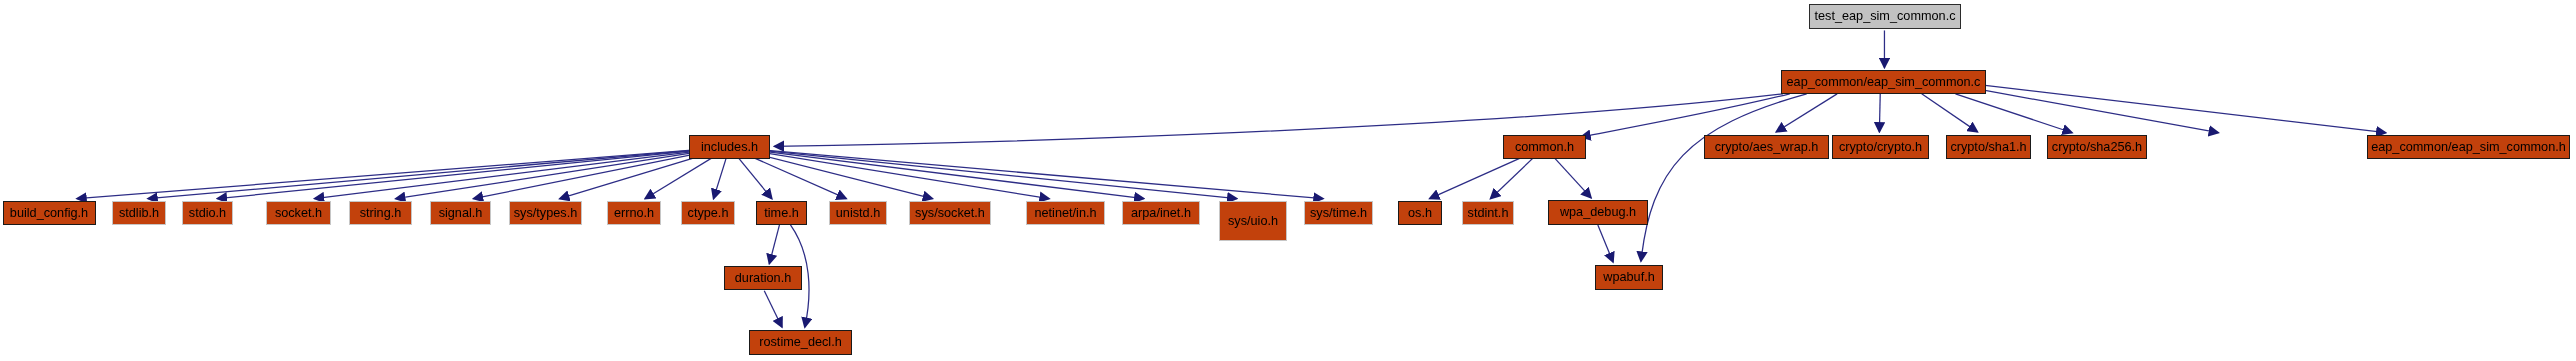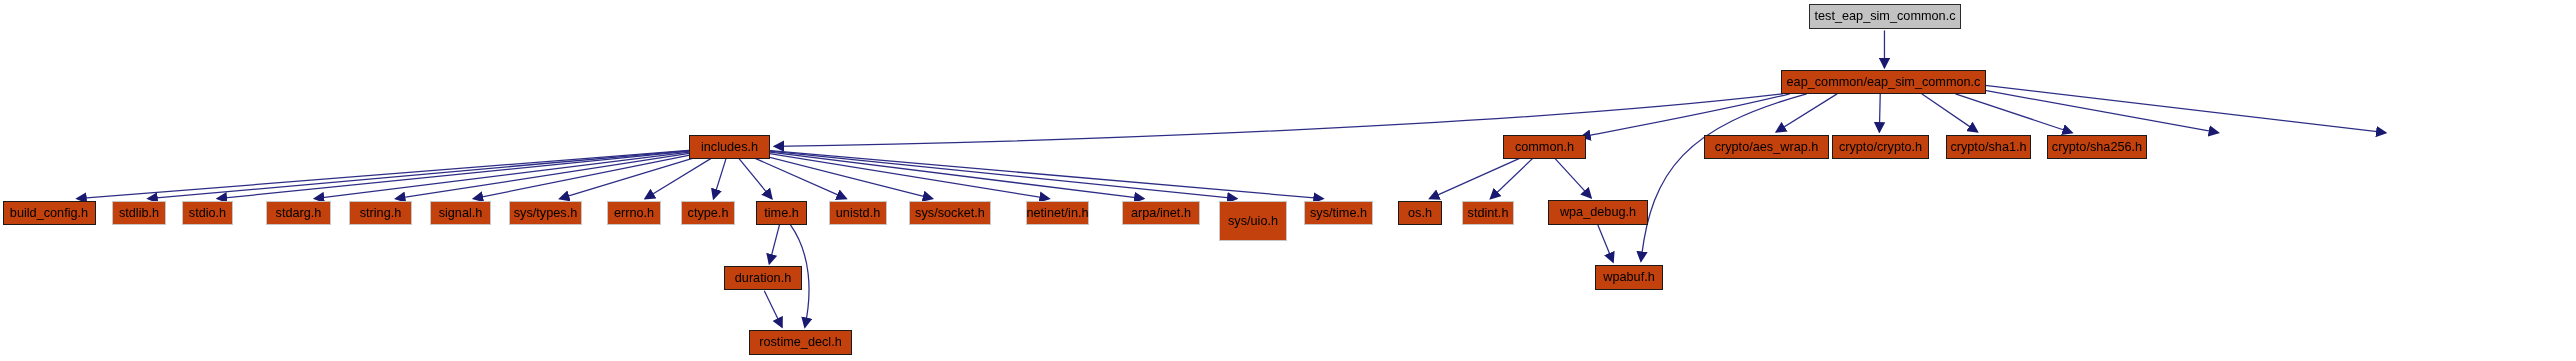--- a/index.html
+++ b/index.html
@@ -71,33 +71,34 @@
   </svg>
 
   <div class="node current" style="left:1809px;top:4.2px;width:152px;height:25px">test_eap_sim_common.c</div>
   <div class="node internal" style="left:1781px;top:70px;width:205px;height:24px">eap_common/eap_sim_common.c</div>
   <div class="node internal" style="left:689px;top:135px;width:81px;height:24px">includes.h</div>
   <div class="node internal" style="left:1503px;top:135px;width:83px;height:24px">common.h</div>
   <div class="node internal" style="left:1704px;top:135px;width:125px;height:24px">crypto/aes_wrap.h</div>
   <div class="node internal" style="left:1832px;top:135px;width:97px;height:24px">crypto/crypto.h</div>
   <div class="node internal" style="left:1946px;top:135px;width:85px;height:24px">crypto/sha1.h</div>
   <div class="node internal" style="left:2047px;top:135px;width:100px;height:24px">crypto/sha256.h</div>
+  <div class="node internal" style="left:2367px;top:135px;width:203px;height:24px">eap_common/eap_sim_common.h</div>
   <div class="node internal" style="left:2.5px;top:201px;width:93px;height:24px">build_config.h</div>
   <div class="node external" style="left:112px;top:201px;width:54px;height:24px">stdlib.h</div>
   <div class="node external" style="left:182px;top:201px;width:51px;height:24px">stdio.h</div>
-  <div class="node external" style="left:266px;top:201px;width:65px;height:24px">stdarg.h</div>
+  <div class="node external" style="left:266px;top:201px;width:65px;height:24px">socket.h</div>
   <div class="node external" style="left:349px;top:201px;width:63px;height:24px">string.h</div>
   <div class="node external" style="left:430px;top:201px;width:61px;height:24px">signal.h</div>
   <div class="node external" style="left:509px;top:201px;width:73px;height:24px">sys/types.h</div>
   <div class="node external" style="left:607px;top:201px;width:54px;height:24px">errno.h</div>
   <div class="node external" style="left:681px;top:201px;width:54px;height:24px">ctype.h</div>
   <div class="node internal" style="left:756px;top:201px;width:51px;height:24px">time.h</div>
   <div class="node external" style="left:829px;top:201px;width:58px;height:24px">unistd.h</div>
   <div class="node external" style="left:909px;top:201px;width:82px;height:24px">sys/socket.h</div>
-  <div class="node external" style="left:1026px;top:201px;width:63px;height:24px">netinet/in.h</div>
+  <div class="node external" style="left:1026px;top:201px;width:79px;height:24px">netinet/in.h</div>
   <div class="node external" style="left:1122px;top:201px;width:78px;height:24px">arpa/inet.h</div>
   <div class="node external" style="left:1219px;top:201px;width:68px;height:40px">sys/uio.h</div>
   <div class="node external" style="left:1304px;top:201px;width:69px;height:24px">sys/time.h</div>
   <div class="node internal" style="left:1398px;top:201px;width:44px;height:24px">os.h</div>
   <div class="node external" style="left:1462px;top:201px;width:52px;height:24px">stdint.h</div>
   <div class="node internal" style="left:1548px;top:200px;width:100px;height:24.5px">wpa_debug.h</div>
   <div class="node internal" style="left:1595px;top:265px;width:68px;height:24.5px">wpabuf.h</div>
   <div class="node internal" style="left:724px;top:266px;width:78px;height:24px">duration.h</div>
   <div class="node internal" style="left:749px;top:330px;width:103px;height:24.5px">rostime_decl.h</div>
 

